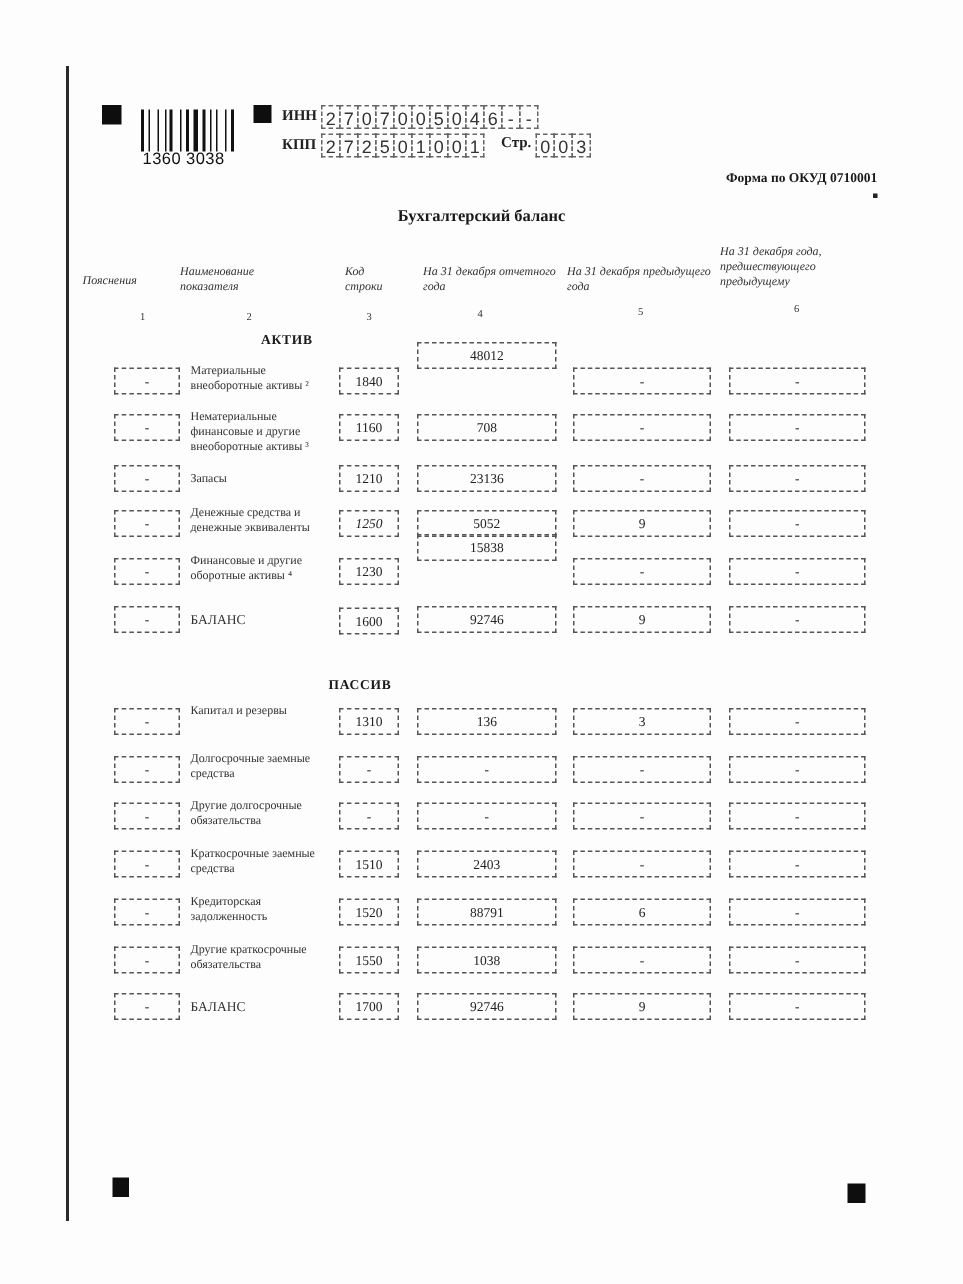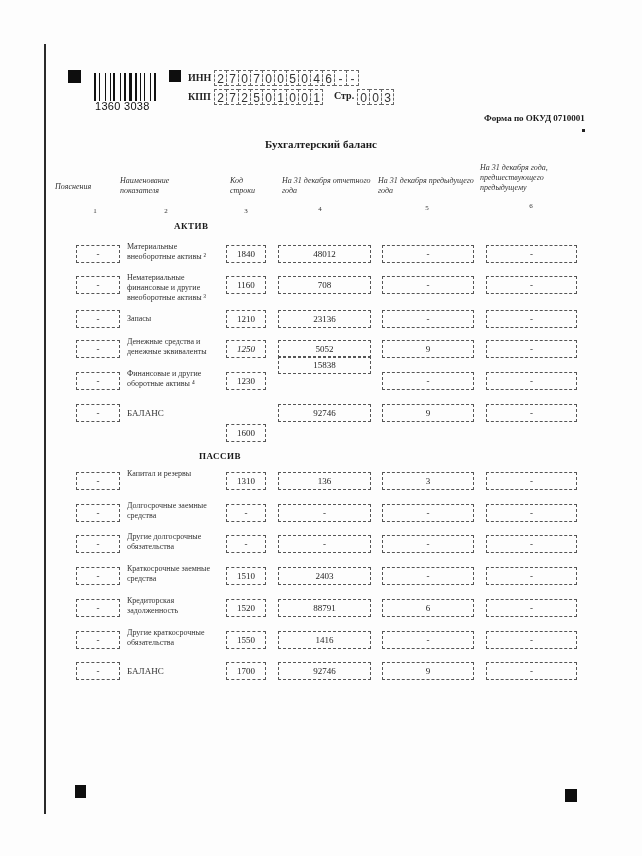--- a/index.html
+++ b/index.html
@@ -112,27 +112,27 @@
 <div class="abs hdr" style="left:480px;top:163px;width:100px;">На 31 декабря года, предшествующего предыдущему</div>
 
 <div class="abs colnum" style="left:85px;top:207px;width:20px;">1</div>
 <div class="abs colnum" style="left:156px;top:207px;width:20px;">2</div>
 <div class="abs colnum" style="left:236px;top:207px;width:20px;">3</div>
 <div class="abs colnum" style="left:310px;top:205px;width:20px;">4</div>
 <div class="abs colnum" style="left:417px;top:204px;width:20px;">5</div>
 <div class="abs colnum" style="left:521px;top:202px;width:20px;">6</div>
 
 <div class="abs section" style="left:174px;top:221px;">АКТИВ</div>
-<div class="abs section" style="left:159px;top:451px;padding-left:40px;">ПАССИВ</div>
+<div class="abs section" style="left:179px;top:451px;padding-left:40px;">ПАССИВ</div>
 
 <div id="rows">
     <div class="abs box note-box" style="top:245px;">-</div>
     <div class="abs rowlabel" style="left:127px;top:242px;">Материальные внеоборотные активы ²</div>
     <div class="abs box code-box" style="top:245px;">1840</div>
-    <div class="abs box v1" style="top:245px;">48012</div>
+    <div class="abs box v1" style="top:228px;">48012</div>
     <div class="abs box v2" style="top:245px;">-</div>
     <div class="abs box v3" style="top:245px;">-</div>
     <div class="abs box note-box" style="top:276px;">-</div>
     <div class="abs rowlabel" style="left:127px;top:273px;">Нематериальные финансовые и другие внеоборотные активы ³</div>
     <div class="abs box code-box" style="top:276px;">1160</div>
     <div class="abs box v1" style="top:276px;">708</div>
     <div class="abs box v2" style="top:276px;">-</div>
     <div class="abs box v3" style="top:276px;">-</div>
     <div class="abs box note-box" style="top:310px;">-</div>
     <div class="abs rowlabel" style="left: 127px; top: 314px;">Запасы</div>
@@ -147,21 +147,21 @@
     <div class="abs box v2" style="top:340px;">9</div>
     <div class="abs box v3" style="top:340px;">-</div>
     <div class="abs box note-box" style="top:372px;">-</div>
     <div class="abs rowlabel" style="left:127px;top:369px;">Финансовые и другие оборотные активы ⁴</div>
     <div class="abs box code-box" style="top:372px;">1230</div>
     <div class="abs box v1" style="top:356px;">15838</div>
     <div class="abs box v2" style="top:372px;">-</div>
     <div class="abs box v3" style="top:372px;">-</div>
     <div class="abs box note-box" style="top:404px;">-</div>
     <div class="abs rowlabel" style="left: 127px; top: 408px; font-size: 9px;">БАЛАНС</div>
-    <div class="abs box code-box" style="top:424px;text-align:center;">1600</div>
+    <div class="abs box code-box" style="top:405px;text-align:center;">1600</div>
     <div class="abs box v1" style="top:404px;">92746</div>
     <div class="abs box v2" style="top:404px;">9</div>
     <div class="abs box v3" style="top:404px;">-</div>
     <div class="abs box note-box" style="top:472px;">-</div>
     <div class="abs rowlabel" style="left:127px;top:469px;">Капитал и резервы</div>
     <div class="abs box code-box" style="top:472px;">1310</div>
     <div class="abs box v1" style="top:472px;">136</div>
     <div class="abs box v2" style="top:472px;">3</div>
     <div class="abs box v3" style="top:472px;">-</div>
     <div class="abs box note-box" style="top:504px;">-</div>
@@ -184,21 +184,21 @@
     <div class="abs box v3" style="top:567px;">-</div>
     <div class="abs box note-box" style="top:599px;">-</div>
     <div class="abs rowlabel" style="left:127px;top:596px;">Кредиторская задолженность</div>
     <div class="abs box code-box" style="top:599px;">1520</div>
     <div class="abs box v1" style="top:599px;">88791</div>
     <div class="abs box v2" style="top:599px;">6</div>
     <div class="abs box v3" style="top:599px;">-</div>
     <div class="abs box note-box" style="top:631px;">-</div>
     <div class="abs rowlabel" style="left:127px;top:628px;">Другие краткосрочные обязательства</div>
     <div class="abs box code-box" style="top:631px;">1550</div>
-    <div class="abs box v1" style="top:631px;">1416</div>
+    <div class="abs box v1" style="top:631px;">1038</div>
     <div class="abs box v2" style="top:631px;">-</div>
     <div class="abs box v3" style="top:631px;">-</div>
     <div class="abs box note-box" style="top:662px;">-</div>
     <div class="abs rowlabel" style="left: 127px; top: 666px; font-size: 9px;">БАЛАНС</div>
     <div class="abs box code-box" style="top:662px;">1700</div>
     <div class="abs box v1" style="top:662px;">92746</div>
     <div class="abs box v2" style="top:662px;">9</div>
     <div class="abs box v3" style="top:662px;">-</div>
   </div>
 

